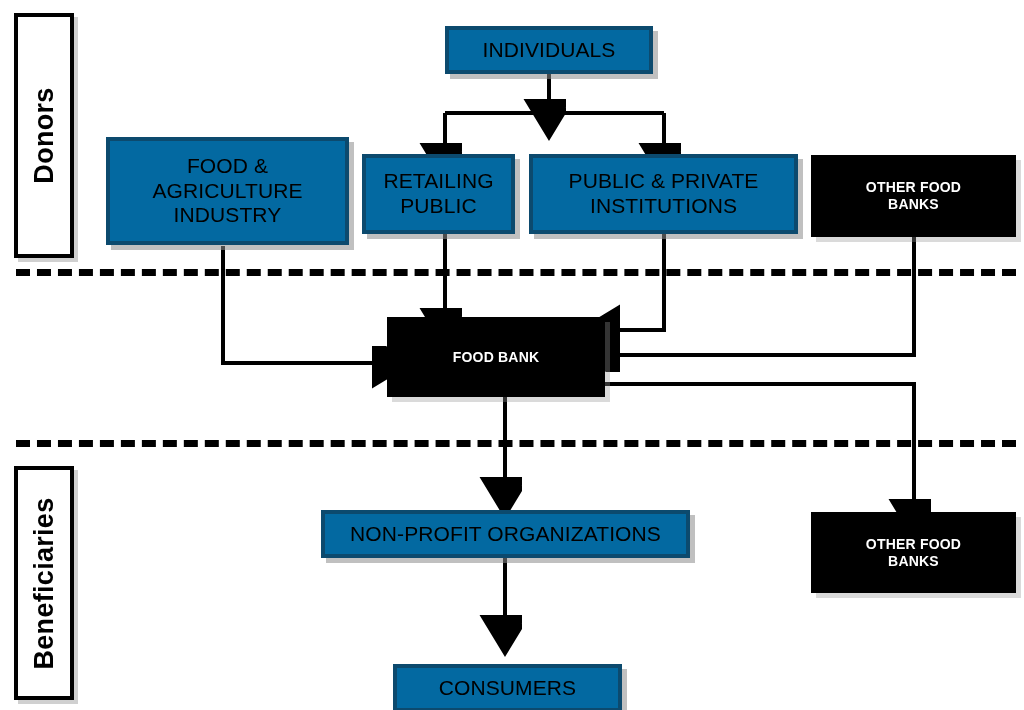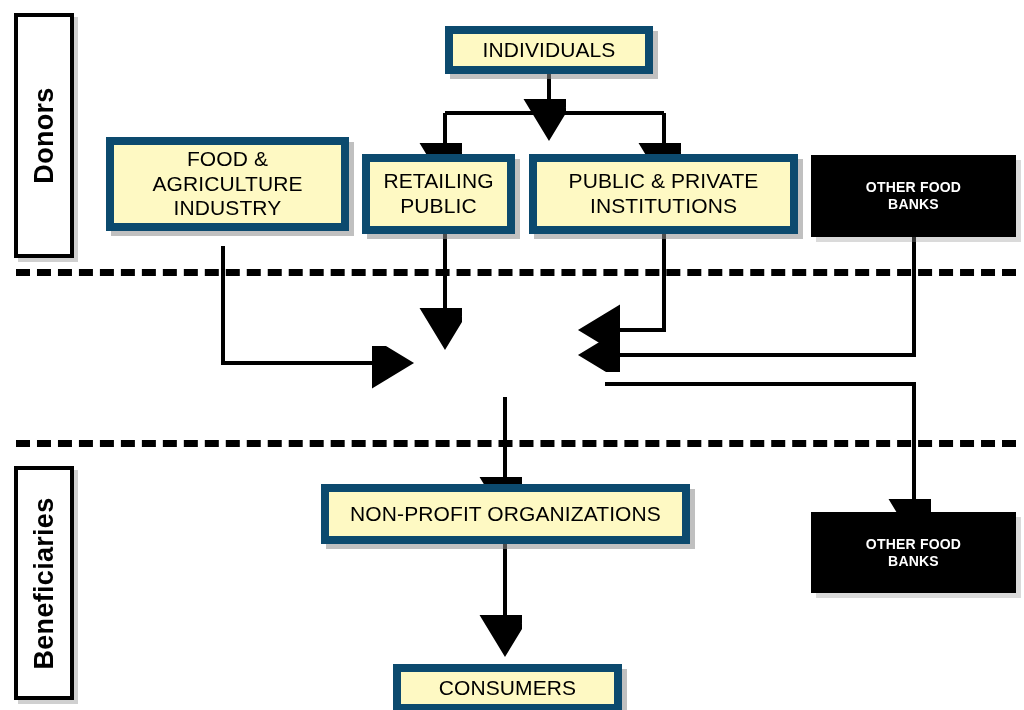--- a/index.html
+++ b/index.html
@@ -26,22 +26,22 @@
     justify-content: center;
     text-align: center;
     z-index: 5;
   }
   .node .lbl {
     display: block;
     line-height: 1.18;
     white-space: pre-line;
   }
   .node.white {
-    background: #fef9c3;
-    border: 8px solid #0c4a6e;
+    background: #0369a1;
+    border: 4px solid #0c4a6e;
     color: #000000;
     box-shadow: 5px 5px 0 rgba(140,140,140,0.55);
   }
   .node.white .lbl {
     font-size: 21px;
     font-weight: 400;
     letter-spacing: 0.1px;
   }
   .node.black {
     background: #000000;
@@ -137,43 +137,46 @@
 
     <path d="M 505,397 L 505,482" marker-end="url(#ah)"></path>
 
     <path d="M 505,538 L 505,620" marker-end="url(#ah)"></path>
   </svg>
 
   <div class="node white" style="left:445px; top:26px; width:208px; height:48px;">
     <span class="lbl">INDIVIDUALS</span>
   </div>
 
-  <div class="node white" style="left:106px; top:137px; width:243px; height:94px;">
+  <div class="node white" style="left:106px; top:137px; width:243px; height:108px;">
     <span class="lbl">FOOD &amp;
 AGRICULTURE
 INDUSTRY</span>
   </div>
 
   <div class="node white" style="left:362px; top:154px; width:153px; height:80px;">
     <span class="lbl">RETAILING
 PUBLIC</span>
   </div>
 
   <div class="node white" style="left:529px; top:154px; width:269px; height:80px;">
     <span class="lbl">PUBLIC &amp; PRIVATE
 INSTITUTIONS</span>
   </div>
 
   <div class="node black" style="left:811px; top:155px; width:205px; height:82px;">
     <span class="lbl">OTHER FOOD
 BANKS</span>
   </div>
 
+  <div class="node black" style="left:387px; top:317px; width:218px; height:80px;">
+    <span class="lbl">FOOD BANK</span>
+  </div>
 
-  <div class="node white" style="left:321px; top:484px; width:369px; height:60px;text-align:right;">
+  <div class="node white" style="left:321px; top:510px; width:369px; height:48px;text-align:right;">
     <span class="lbl">NON-PROFIT ORGANIZATIONS</span>
   </div>
 
   <div class="node white" style="left:393px; top:664px; width:229px; height:48px;">
     <span class="lbl">CONSUMERS</span>
   </div>
 
   <div class="node black" style="left:811px; top:512px; width:205px; height:81px;">
     <span class="lbl">OTHER FOOD
 BANKS</span>

